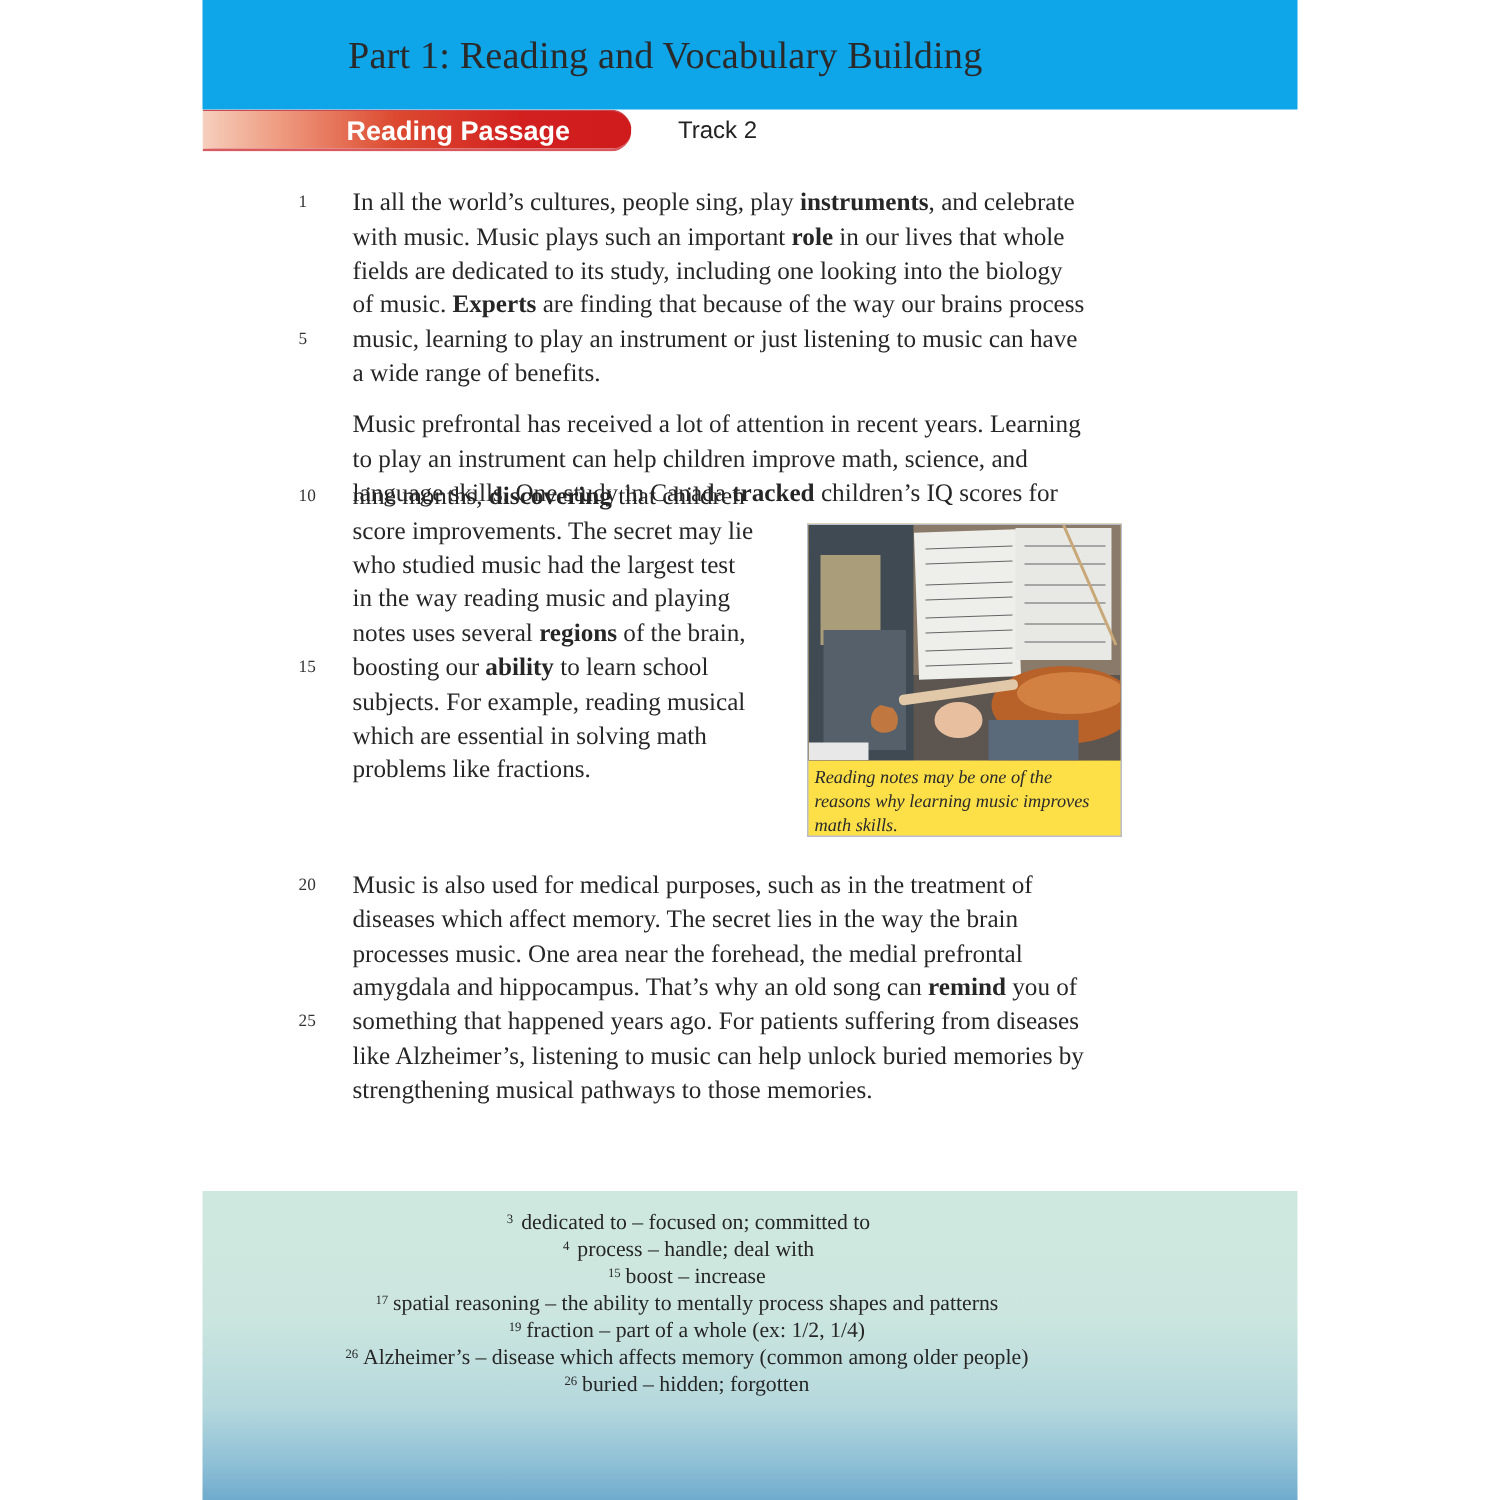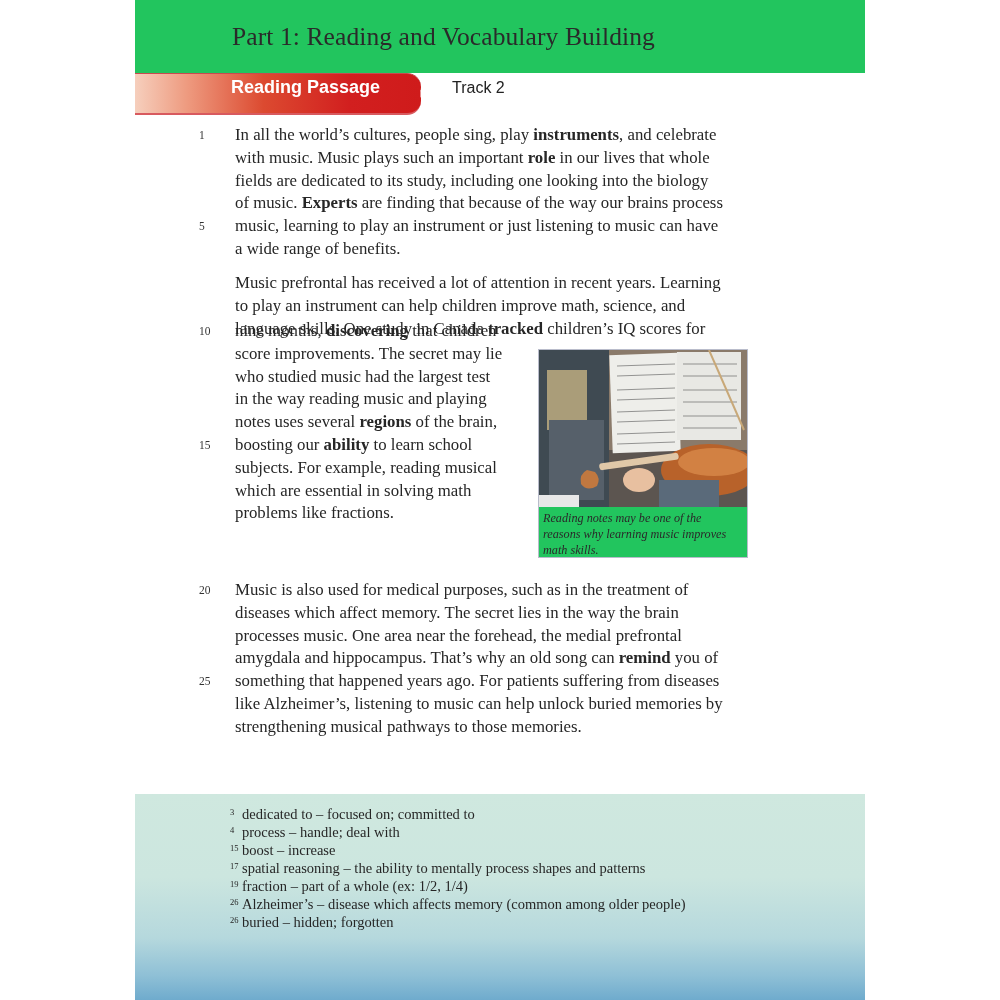--- a/index.html
+++ b/index.html
@@ -4,28 +4,28 @@
   <style>
     html, body { margin: 0; padding: 0; }
     body {
       width: 1000px; height: 1000px; background: #ffffff; position: relative; overflow: hidden;
       font-family: "DejaVu Serif", "Liberation Serif", serif;
     }
     .page {
       position: absolute; left: 135px; top: 0; width: 730px; height: 1000px; background: #ffffff;
     }
     .header {
-      position: absolute; left: 0; top: 0; width: 730px; height: 73px; background: #22c55e; text-align: right;
+      position: absolute; left: 0; top: 0; width: 730px; height: 73px; background: #0ea5e9; text-align: right;
     }
     .header-title {
       position: absolute; left: 97px; top: 22px; font-size: 25.5px; color: #2a2a2a;
       font-family: "Liberation Serif", "DejaVu Serif", serif; letter-spacing: 0.1px; white-space: nowrap;
     }
     .banner {
-      position: absolute; left: 0; top: 73px; width: 286px; height: 42px;
+      position: absolute; left: 0; top: 73px; width: 286px; height: 28px;
       background: linear-gradient(to right, #f6cfbd 0%, #ee9b80 18%, #dc4a30 45%, #d21f1f 75%, #cf1b1b 100%);
       border-top: 1px solid #c84a50; border-bottom: 2px solid #d85a5f;
       border-radius: 0 14px 14px 0; box-sizing: border-box;
     }
     .banner-label {
       position: absolute; left: 96px; top: 3px; font-family: "Liberation Sans", "DejaVu Sans", sans-serif;
       font-weight: bold; font-size: 18px; color: #ffffff; white-space: nowrap;
     }
     .headphones {
       position: absolute; left: 282px; top: 77px; width: 28px; height: 22px;
@@ -39,36 +39,36 @@
       color: #262626; line-height: 22.8px;
     }
     .line { height: 22.8px; white-space: nowrap; position: relative; }
     .line b { font-weight: bold; }
     .lnum {
       position: absolute; left: 68px; font-family: "Liberation Serif", "DejaVu Serif", serif;
       font-size: 11.5px; color: #333; width: 20px;
     }
     .photo-box {
       position: absolute; left: 403px; top: 349px; width: 210px; height: 209px;
-      border: 1px solid #b9bccb; background: #22c55e; box-sizing: border-box;
+      border: 1px solid #b9bccb; background: #fde047; box-sizing: border-box;
     }
     .photo {
       position: absolute; left: 0; top: 0; width: 208px; height: 157px; overflow: hidden;
       background: linear-gradient(135deg, #4a4540 0%, #6e6258 30%, #8c7a6a 60%, #5f4a3d 100%);
     }
     .caption {
       position: absolute; left: 4px; top: 160px; width: 204px; font-family: "Liberation Serif", "DejaVu Serif", serif;
       font-style: italic; font-size: 12.2px; line-height: 16px; color: #2a2a2a;
     }
     .caption .cl { white-space: nowrap; height: 16px; }
     .glossary {
       position: absolute; left: 0; top: 794px; width: 730px; height: 206px;
       background: linear-gradient(to bottom, #cfe8df 0%, #cce6df 40%, #b5d8dd 70%, #8fc0d6 88%, #6fabcd 100%);
     }
-    .gloss-list { position: absolute; left: 95px; top: 9px; }
+    .gloss-list { position: absolute; left: 95px; top: 9px; text-align: center; }
     .gloss-item {
       height: 18px; line-height: 18px; white-space: nowrap; font-family: "Liberation Serif", "DejaVu Serif", serif;
       font-size: 14.5px; color: #262626;
     }
     .gloss-num { font-size: 8.5px; vertical-align: 4px; display: inline-block; min-width: 9px; margin-right: 3px; }
   </style>
 </head>
 <body>
 
 <div class="page">

